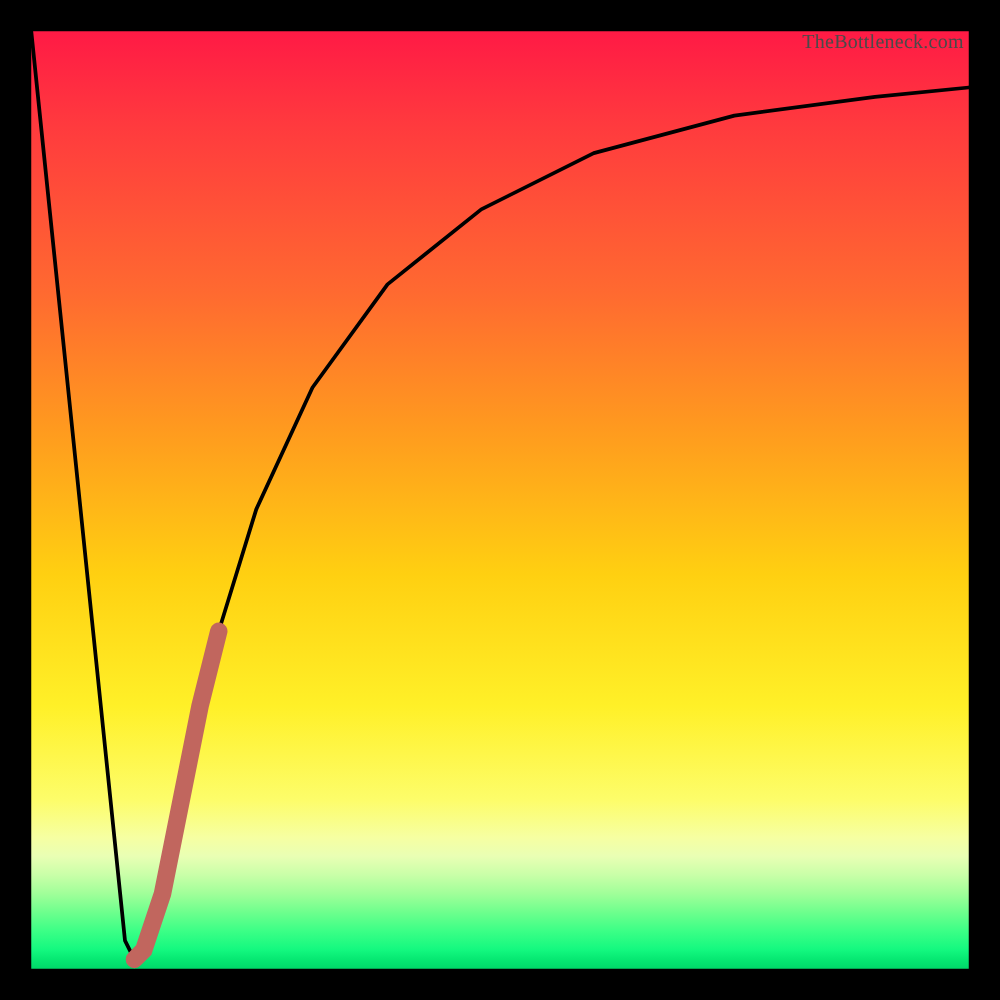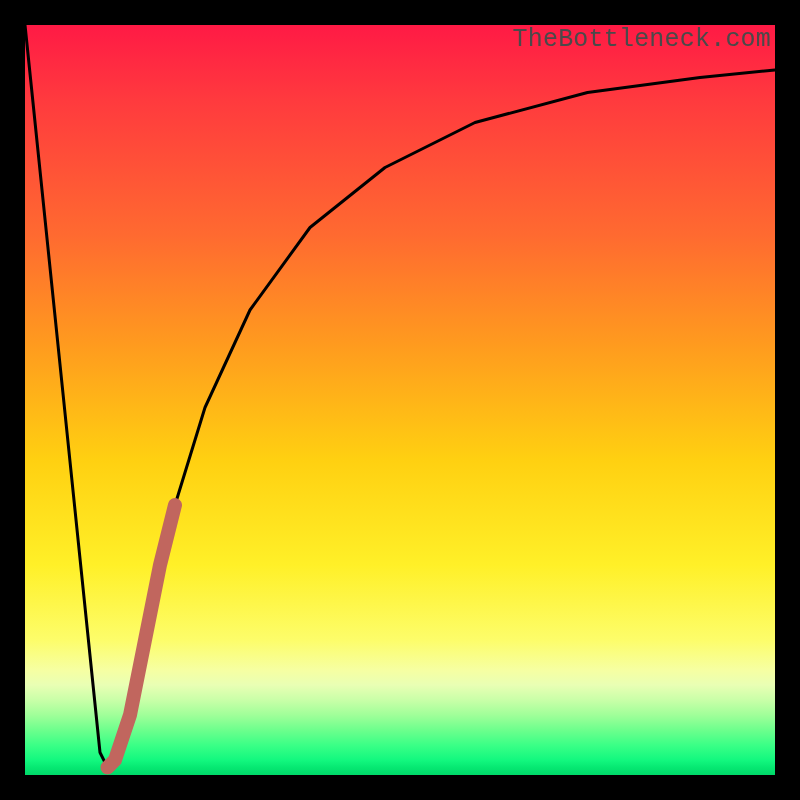--- a/index.html
+++ b/index.html
@@ -40,22 +40,22 @@
       #3bff86 96%,
       #13f87f 98%,
       #06e872 99%,
       #00d869 100%
     );
   }
   .watermark {
     position: absolute;
     top: 0;
     right: 4px;
-    font-family: Liberation Mono, monospace;
-    font-size: 25px;
+    font-family: Liberation Serif, serif;
+    font-size: 16px;
     color: #4a4a4a;
     letter-spacing: 0.2px;
     user-select: none;
   }
   svg.curves {
     position: absolute;
     inset: 0;
     width: 750px;
     height: 750px;
     overflow: visible;

